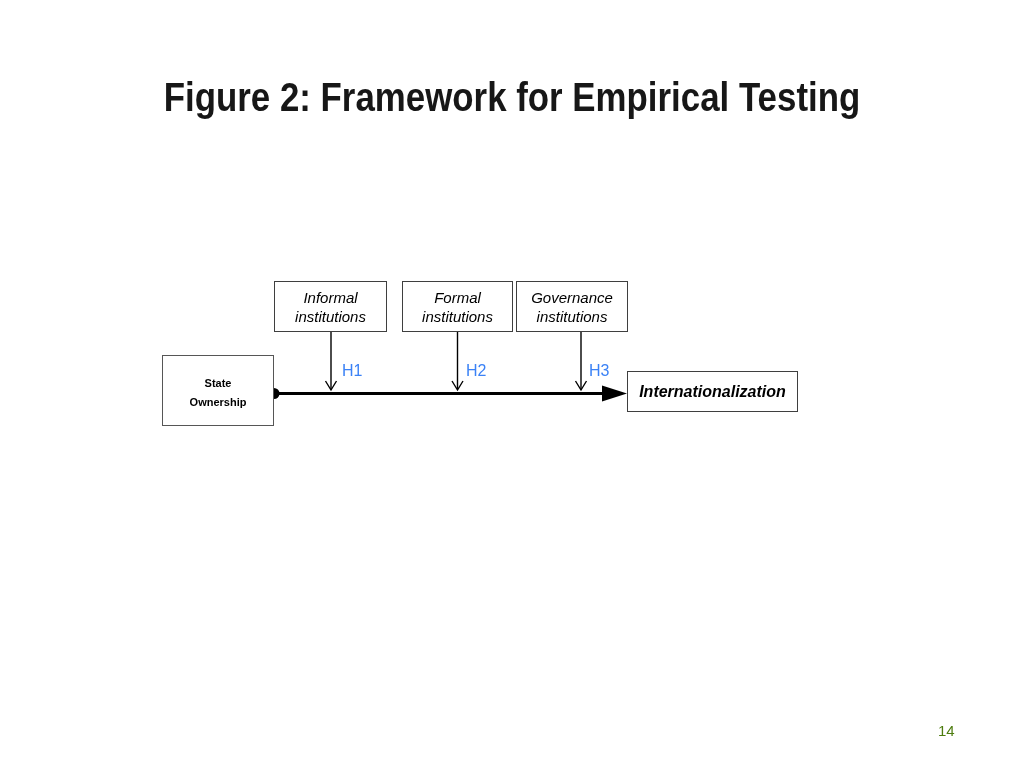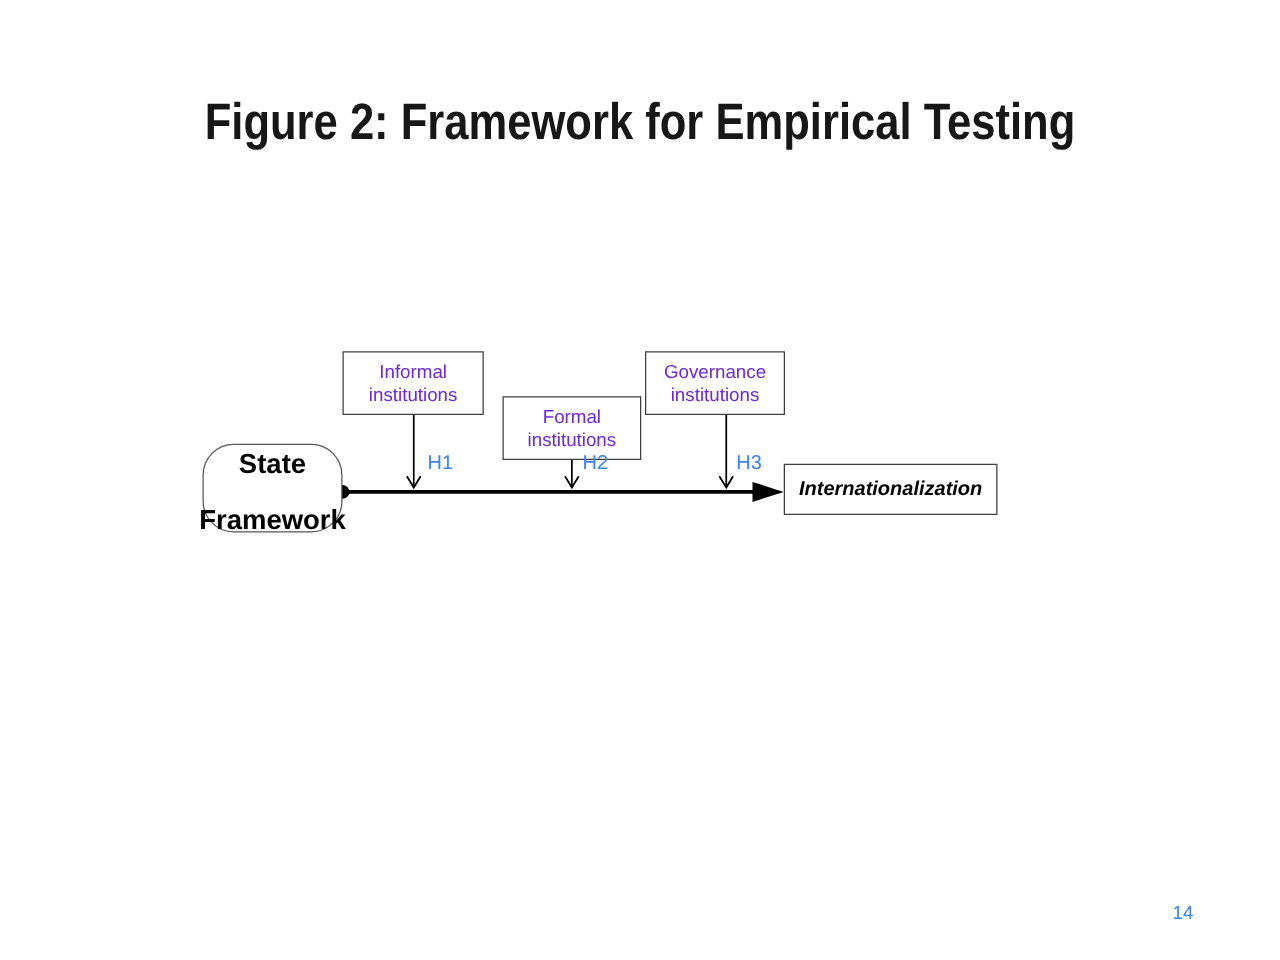--- a/index.html
+++ b/index.html
@@ -50,39 +50,39 @@
     align-items: center;
     justify-content: center;
     text-align: center;
   }
   .box .line {
     display: block;
   }
   .mod-box {
     top: 281px;
     height: 51px;
+    font-style: italic;
     font-size: 15px;
     line-height: 19px;
-    color: #6d28d9;
+    color: #000000;
   }
   .mod-box-1 { left: 274px; width: 113px; }
-  .mod-box-2 { left: 402px; width: 111px; margin-top: 36px; }
+  .mod-box-2 { left: 402px; width: 111px; }
   .mod-box-3 { left: 516px; width: 112px; }
   .source-box {
     left: 162px;
     top: 355px;
     width: 112px;
     height: 71px;
-    justify-content: space-between;
+    justify-content: center;
     padding-top: 5px;
     font-weight: bold;
-    font-size: 22px;
+    font-size: 11px;
     line-height: 19px;
     border-color: #565656;
-    border-radius: 25px;
   }
   .target-box {
     left: 627px;
     top: 371px;
     width: 171px;
     height: 41px;
     font-weight: bold;
     font-size: 16px;
     border-color: #3f3f3f;
     font-style: italic;
@@ -102,21 +102,21 @@
     position: absolute;
     left: 0;
     top: 0;
     pointer-events: none;
   }
   .page-number {
     position: absolute;
     left: 938px;
     top: 722px;
     font-size: 15px;
-    color: #3b82f6;
+    color: #4d7c0f;
   }
 </style>
 </head>
 <body>
 
 <div class="slide">
 
   <h1 class="title">Figure 2: Framework for Empirical Testing</h1>
 
   <div class="diagram-layer">
@@ -145,21 +145,21 @@
       <span class="line">Formal</span>
       <span class="line">institutions</span>
     </div>
     <div class="box mod-box mod-box-3">
       <span class="line">Governance</span>
       <span class="line">institutions</span>
     </div>
 
     <div class="box source-box">
       <span class="line">State</span>
-      <span class="line">Framework</span>
+      <span class="line">Ownership</span>
     </div>
 
     <div class="box target-box">
       <span class="line">Internationalization</span>
     </div>
 
     <div class="h-label h-label-1">H1</div>
     <div class="h-label h-label-2">H2</div>
     <div class="h-label h-label-3">H3</div>
 

